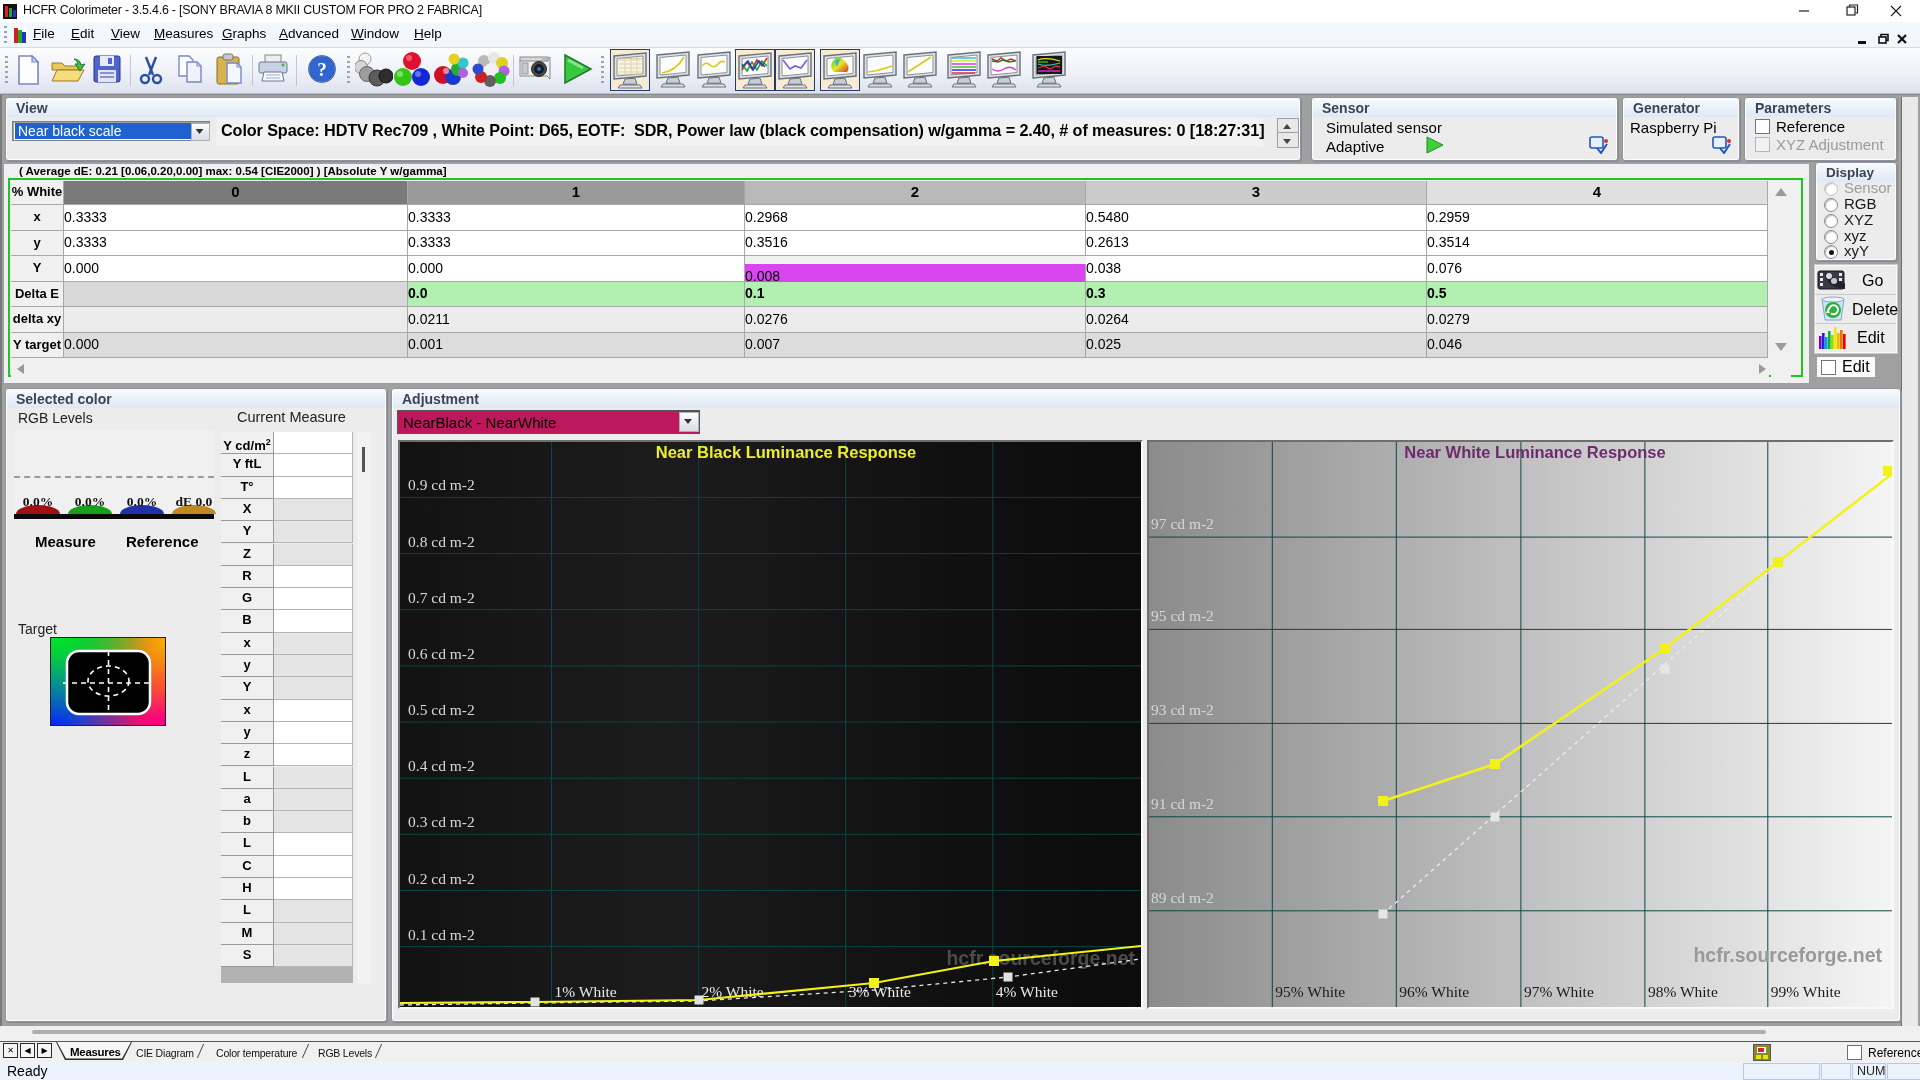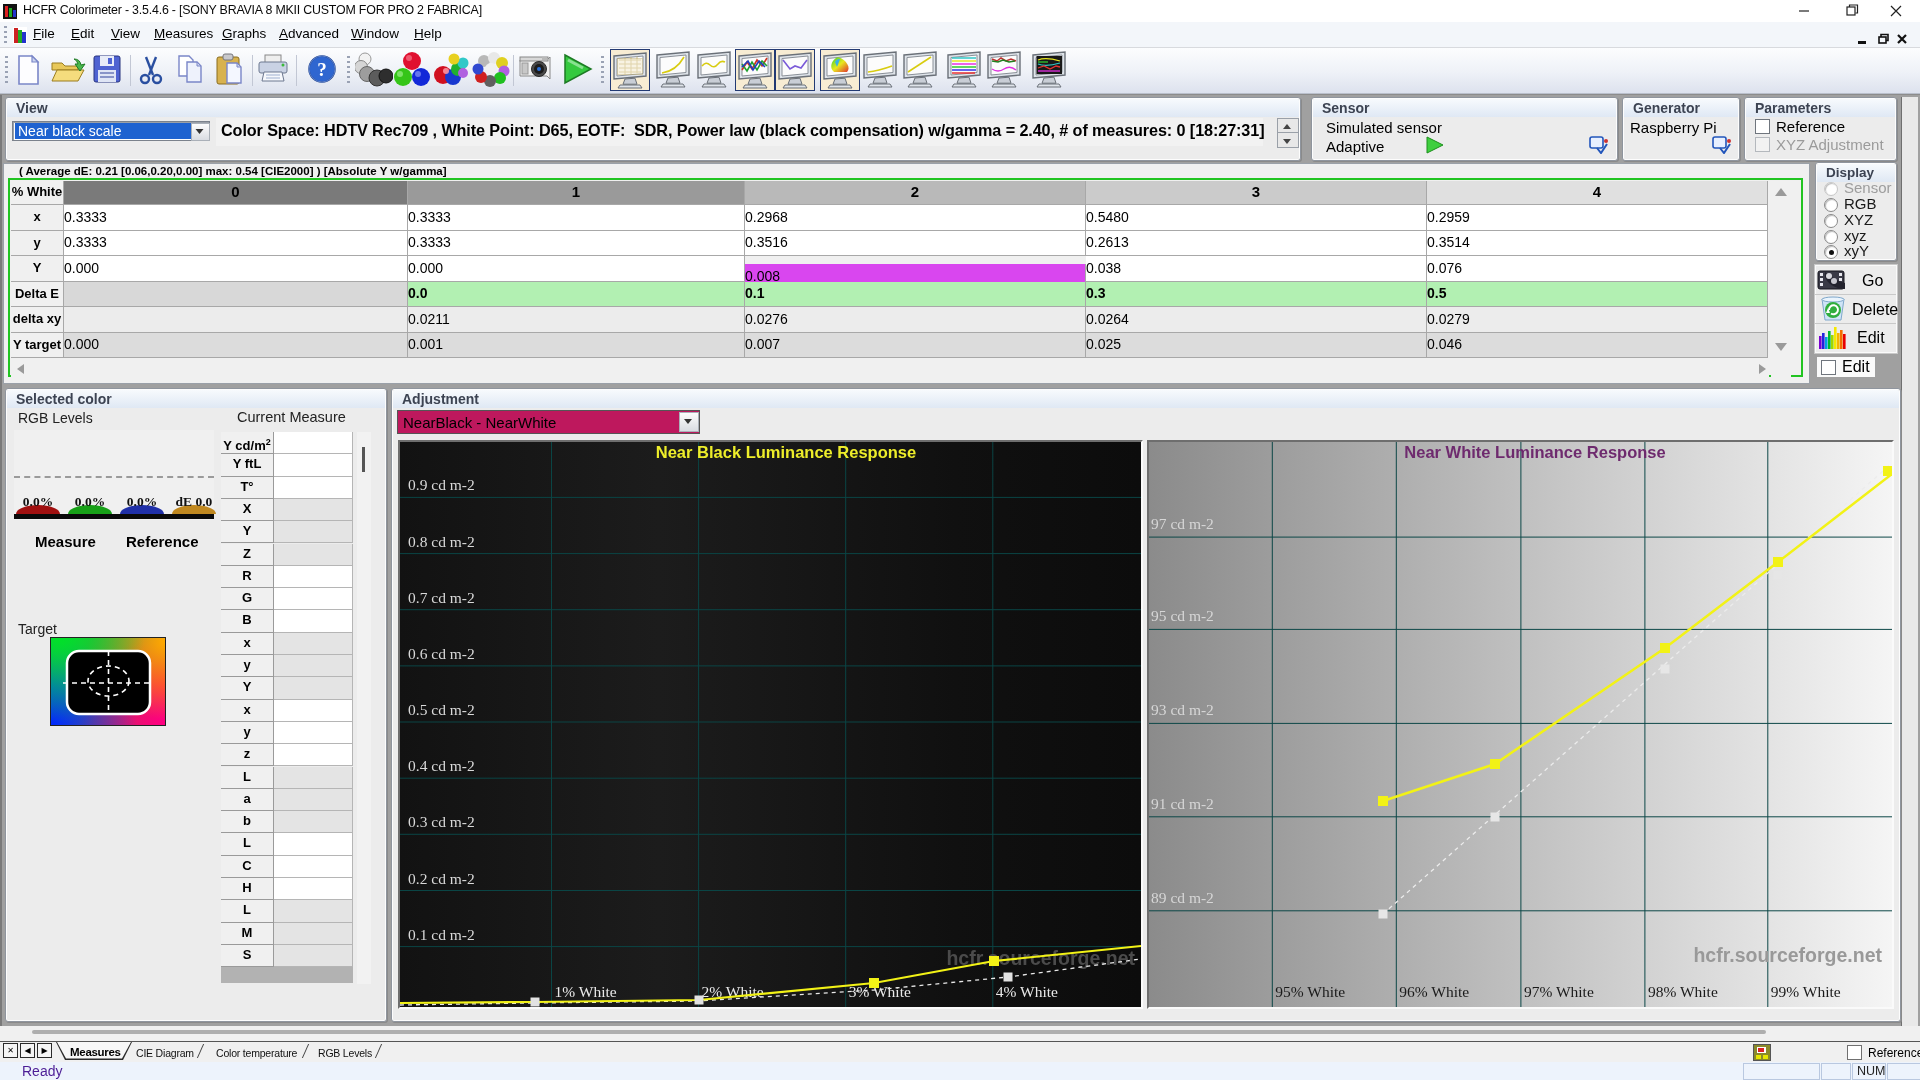--- a/index.html
+++ b/index.html
@@ -698,21 +698,21 @@
 <div class="abs" style="left:57px;top:1042px;width:74px;height:16.5px;background:#f7f7f7;clip-path:polygon(0 0,100% 0,calc(100% - 9px) 100%,9px 100%);"></div>
 <div class="abs" style="left:70px;top:1046px;font-size:11.5px;font-weight:bold;color:#000;letter-spacing:-0.3px;">Measures</div>
 <div class="abs" style="left:136px;top:1047px;font-size:10.5px;color:#111;letter-spacing:-0.2px;">CIE Diagram</div>
 <div class="abs" style="left:216px;top:1047px;font-size:10.5px;color:#111;letter-spacing:-0.2px;">Color temperature</div>
 <div class="abs" style="left:318px;top:1047px;font-size:10.5px;color:#111;letter-spacing:-0.2px;">RGB Levels</div>
 <div class="abs" style="left:200px;top:1044px;width:1.3px;height:14px;background:#444;transform:skewX(-24deg);"></div>
 <div class="abs" style="left:305px;top:1044px;width:1.3px;height:14px;background:#444;transform:skewX(-24deg);"></div>
 <div class="abs" style="left:378px;top:1044px;width:1.3px;height:14px;background:#444;transform:skewX(-24deg);"></div>
 </div>
   <div class="abs" id="statusbar"></div>
-  <div class="abs" style="left:22px;top:1063px;font-size:14px;color:#4c1d95;">Ready</div>
+  <div class="abs" style="left:7px;top:1063px;font-size:14px;color:#000000;">Ready</div>
   <div class="sbox" style="left:1743px;top:1063px;width:75px;"></div>
   <div class="sbox" style="left:1821px;top:1063px;width:28px;"></div>
   <div class="sbox" style="left:1852px;top:1063px;width:32px;"></div>
   <div class="sbox" style="left:1887px;top:1063px;width:33px;"></div>
   <div class="abs" style="left:1857px;top:1064px;font-size:12.5px;color:#222;">NUM</div>
 
   <div class="abs" style="left:1753px;top:1044px;width:16px;height:15px;background:#8a8a2a;border:1px solid #555;">
     <div class="abs" style="left:3px;top:2px;width:9px;height:6px;background:#fff;"></div>
     <div class="abs" style="left:4px;top:3px;width:6px;height:4px;background:#d22;"></div>
     <div class="abs" style="left:2px;top:10px;width:5px;height:4px;background:#e6e600;"></div>

